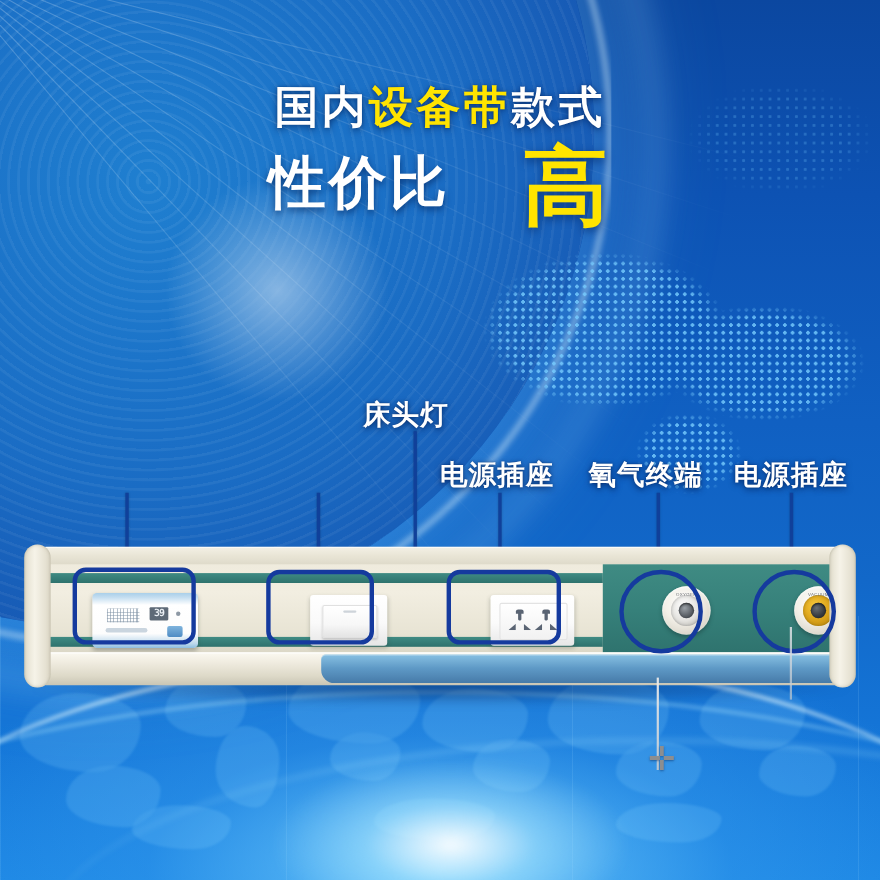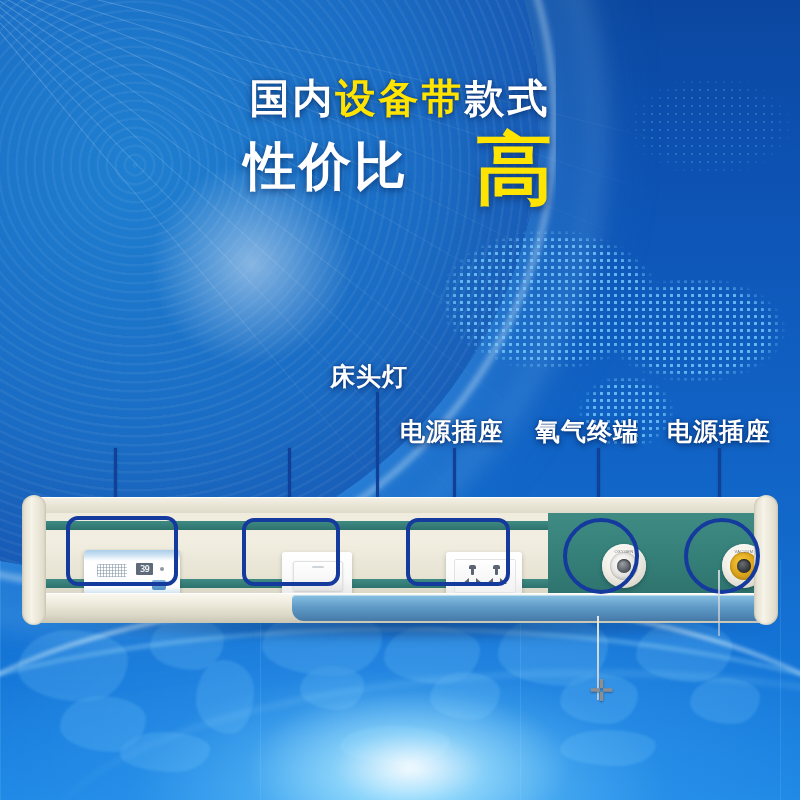--- a/index.html
+++ b/index.html
@@ -224,21 +224,21 @@
   .endcap {
     position: absolute; top: -2px; width: 24px; height: 130px;
     background: linear-gradient(90deg, #e2decd 0%, #f6f3e8 40%, #ded9c8 100%);
     border-radius: 12px;
     box-shadow: inset 0 0 3px rgba(130,125,105,0.5);
   }
   #endcap-l { left: -2px; }
   #endcap-r { left: 730px; }
 
   
-  .dev { position: absolute; margin-top: 11px; }
+  .dev { position: absolute; }
 
   
   #intercom {
     left: 52px; top: 26px; width: 96px; height: 50px;
     border-radius: 4px;
     background: linear-gradient(180deg, #a9cfe9 0%, #c3ddf0 8%, #ffffff 22%, #fdfdfd 74%, #bcd8ec 92%, #8fbfe0 100%);
     box-shadow: 0 2px 4px rgba(60,70,60,0.35);
   }
   #intercom .grille {
     position: absolute; left: 13px; top: 14px; width: 30px; height: 13px;

